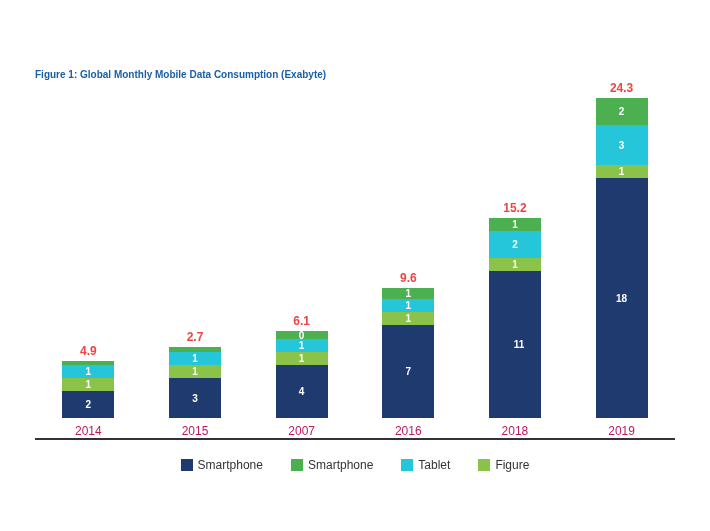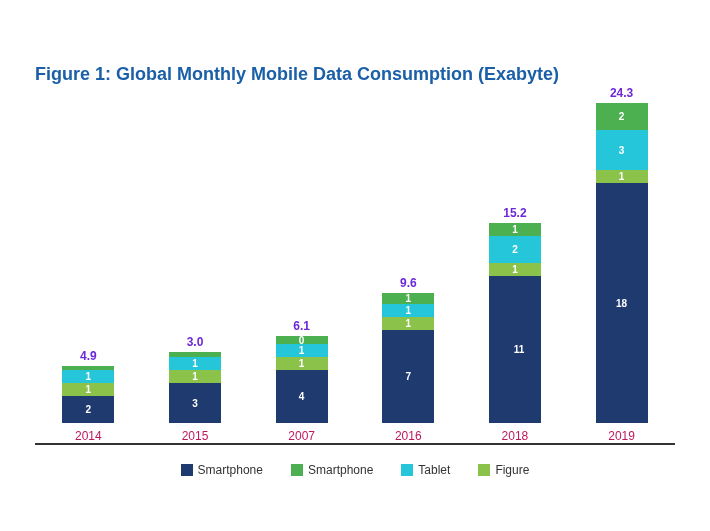--- a/index.html
+++ b/index.html
@@ -12,21 +12,21 @@
       align-items: center;
       justify-content: center;
     }
     .chart-container {
       width: 680px;
       padding: 20px 20px 10px 20px;
       background: #fff;
     }
     .chart-title {
       color: #1a5fa8;
-      font-size: 18px;
+      font-size: 10px;
       font-weight: bold;
       margin-bottom: 20px;
     }
     .chart-area {
       position: relative;
       display: flex;
       align-items: flex-end;
       justify-content: space-around;
       height: 340px;
       border-bottom: 2px solid #333;
@@ -35,21 +35,21 @@
     }
     .bar-group {
       display: flex;
       flex-direction: column;
       align-items: center;
       position: relative;
     }
     .bar-total-label {
       font-size: 12px;
       font-weight: bold;
-      color: #6d28d9;
+      color: #ef4444;
       margin-bottom: 3px;
     }
     .bar {
       display: flex;
       flex-direction: column-reverse;
       width: 52px;
     }
     .bar-segment {
       display: flex;
       align-items: center;
@@ -97,21 +97,21 @@
         <div class="bar-total-label">4.9</div>
         <div class="bar">
           <div class="bar-segment seg-navy" style="height: 27px;">2</div>
           <div class="bar-segment seg-lime" style="height: 13px;">1</div>
           <div class="bar-segment seg-teal" style="height: 13px;">1</div>
           <div class="bar-segment seg-green" style="height: 4px;"></div>
         </div>
         <div class="bar-year-label">2014</div>
       </div>
       <div class="bar-group">
-        <div class="bar-total-label">3.0</div>
+        <div class="bar-total-label">2.7</div>
         <div class="bar">
           <div class="bar-segment seg-navy" style="height: 40px;">3</div>
           <div class="bar-segment seg-lime" style="height: 13px;">1</div>
           <div class="bar-segment seg-teal" style="height: 13px;">1</div>
           <div class="bar-segment seg-green" style="height: 5px;"></div>
         </div>
         <div class="bar-year-label">2015</div>
       </div>
       <div class="bar-group">
         <div class="bar-total-label">6.1</div>

